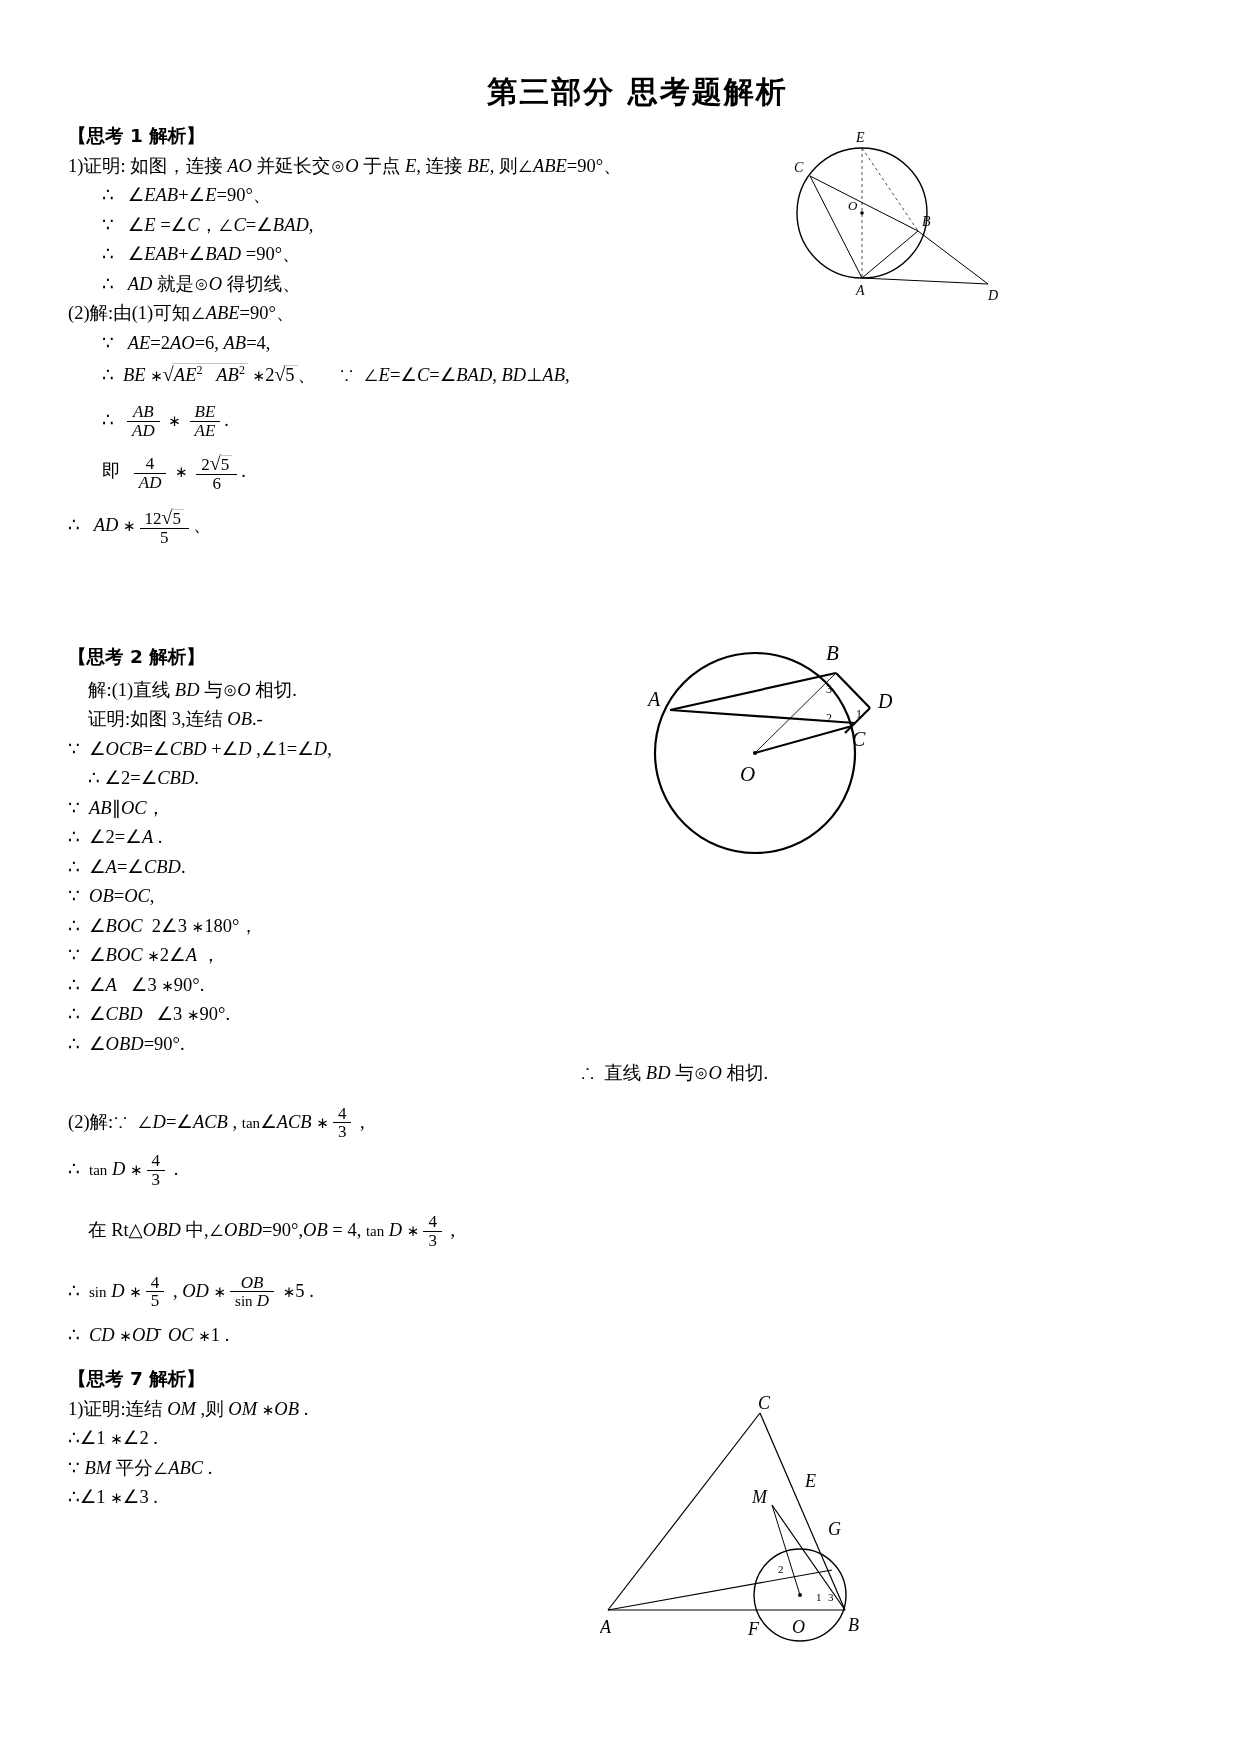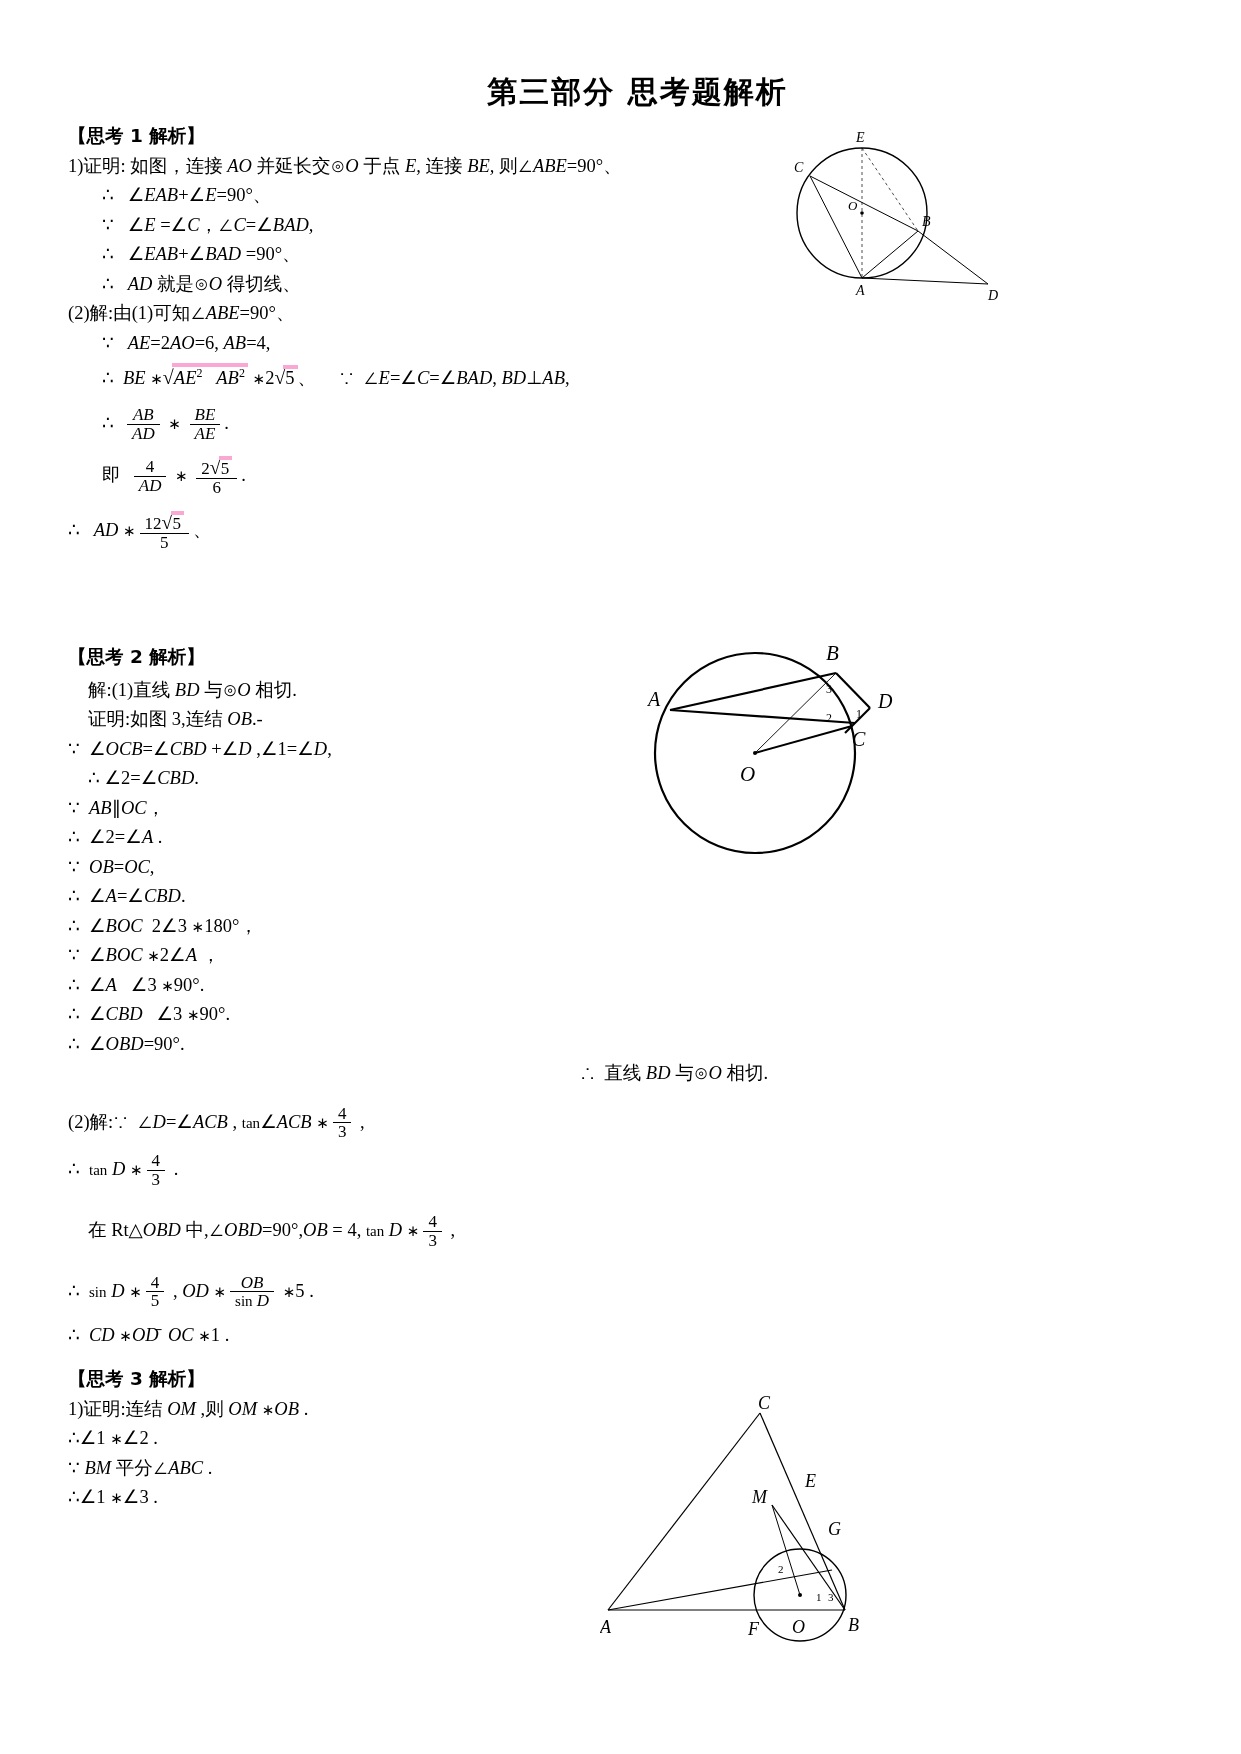--- a/index.html
+++ b/index.html
@@ -53,21 +53,21 @@
     display:inline-block;
     vertical-align:middle;
     text-align:center;
     line-height:1.05;
     margin:0 4px;
   }
   .frac .num{display:block;border-bottom:1px solid #000;padding:0 5px;font-size:17px;}
   .frac .den{display:block;padding:0 5px;font-size:17px;}
   .sqrt{
     display:inline-block;
-    border-top:4px solid #f9a8d4;
+    border-top:1px solid #f9a8d4;
     padding:0 3px 0 2px;
     margin-left:-2px;
   }
   .radic{font-size:20px;}
   .sup{font-size:12px;vertical-align:super;}
   .small{font-size:15px;}
   .blk1{top:127px;}
   .blk2{top:648px;}
   .blk3{top:1370px;}
   svg{display:block;}
@@ -147,22 +147,22 @@
 
   <div class="col-left blk2">
     <div class="line sec-head" style="margin-bottom:14px;">【思考 2 解析】</div>
 
     <div class="line ind2">解:(1)直线 <i>BD</i> 与⊙<i>O</i> 相切.</div>
     <div class="line ind2">证明:如图 3,连结 <i>OB</i>.-</div>
     <div class="line">∵&nbsp;&nbsp;∠<i>OCB</i>=∠<i>CBD</i> +∠<i>D</i> ,∠1=∠<i>D</i>,</div>
     <div class="line ind2">∴ ∠2=∠<i>CBD</i>.</div>
     <div class="line">∵&nbsp;&nbsp;<i>AB</i>∥<i>OC</i>，</div>
     <div class="line">∴&nbsp;&nbsp;∠2=∠<i>A</i> .</div>
+    <div class="line">∴&nbsp;&nbsp;∠<i>A</i>=∠<i>CBD</i>.</div>
     <div class="line">∵&nbsp;&nbsp;<i>OB</i>=<i>OC</i>,</div>
-    <div class="line">∴&nbsp;&nbsp;∠<i>A</i>=∠<i>CBD</i>.</div>
     <div class="line">∴&nbsp;&nbsp;∠<i>BOC</i>&nbsp;&nbsp;2∠3 <span class="small">∗</span>180°，</div>
     <div class="line">∵&nbsp;&nbsp;∠<i>BOC</i> <span class="small">∗</span>2∠<i>A</i> ，</div>
     <div class="line">∴&nbsp;&nbsp;∠<i>A</i>&nbsp;&nbsp;&nbsp;∠3 <span class="small">∗</span>90°.</div>
     <div class="line">∴&nbsp;&nbsp;∠<i>CBD</i>&nbsp;&nbsp;&nbsp;∠3 <span class="small">∗</span>90°.</div>
     <div class="line">∴&nbsp;&nbsp;∠<i>OBD</i>=90°.</div>
     <div class="line" style="margin-bottom:22px;text-align:right;">∴&nbsp;&nbsp;直线 <i>BD</i> 与⊙<i>O</i> 相切.</div>
 
     <div class="line" style="">
       (2)解:∵&nbsp;&nbsp;∠<i>D</i>=∠<i>ACB</i> , <span class="small">tan</span>∠<i>ACB</i>
       <span class="small">∗</span><span class="frac"><span class="num">4</span><span class="den">3</span></span> ,
@@ -200,21 +200,21 @@
       <text class="lbl" x="238" y="70" font-size="20">D</text>
       <text class="lbl" x="212" y="108" font-size="20">C</text>
       <text class="lbl" x="100" y="143" font-size="21">O</text>
       <text x="186" y="55" font-size="12">3</text>
       <text x="216" y="80" font-size="12">1</text>
       <text x="186" y="84" font-size="12">2</text>
     </svg>
   </div>
 
   <div class="col-left blk3">
-    <div class="line sec-head">【思考 3 解析】</div>
+    <div class="line sec-head">【思考 7 解析】</div>
     <div class="line">1)证明:连结 <i>OM</i> ,则 <i>OM</i> <span class="small">∗</span><i>OB</i> .</div>
     <div class="line">∴∠1 <span class="small">∗</span>∠2 .</div>
     <div class="line">∵ <i>BM</i> 平分∠<i>ABC</i> .</div>
     <div class="line">∴∠1 <span class="small">∗</span>∠3 .</div>
   </div>
 
   <div class="fig" style="left:600px;top:1395px;">
     <svg width="330" height="260" viewBox="0 0 330 260">
       <circle cx="200" cy="200" r="46" fill="none" stroke="#000" stroke-width="1.4"></circle>
 

